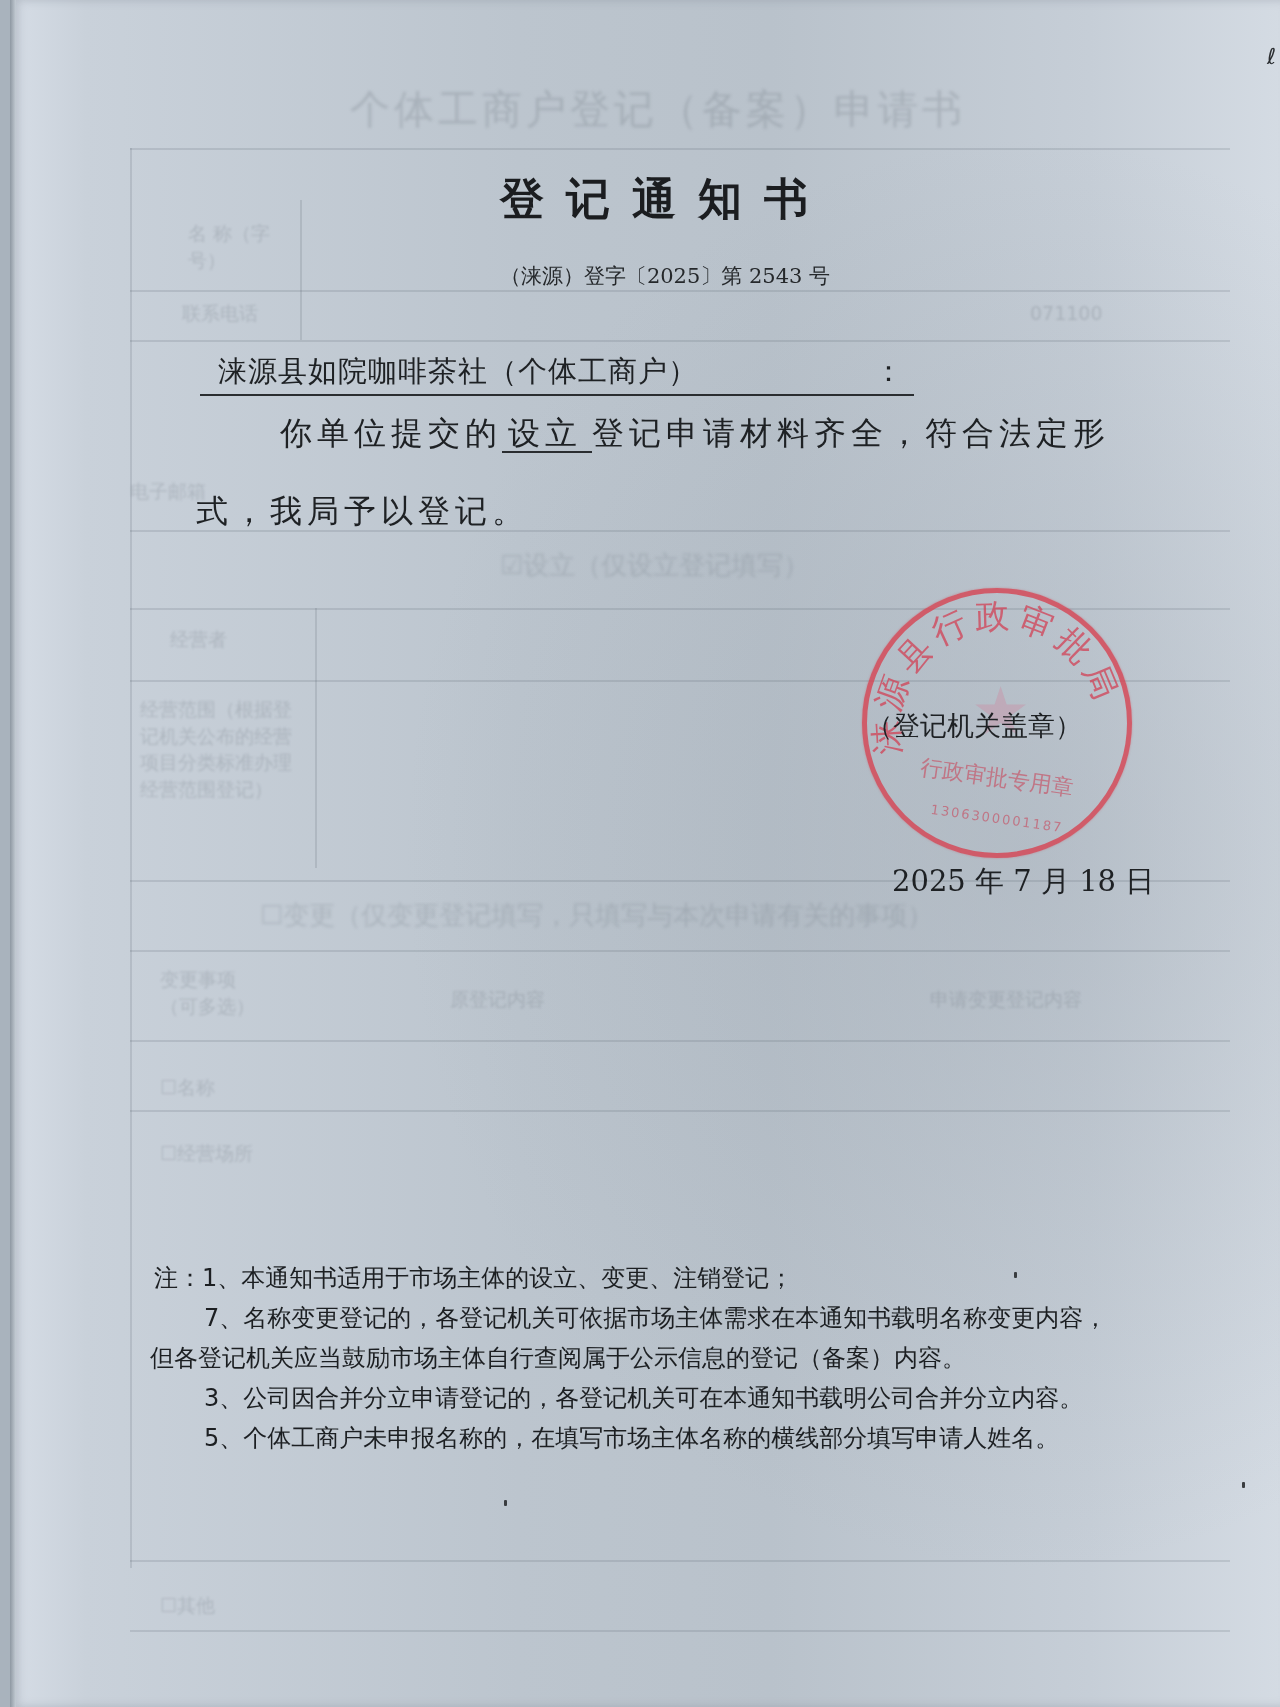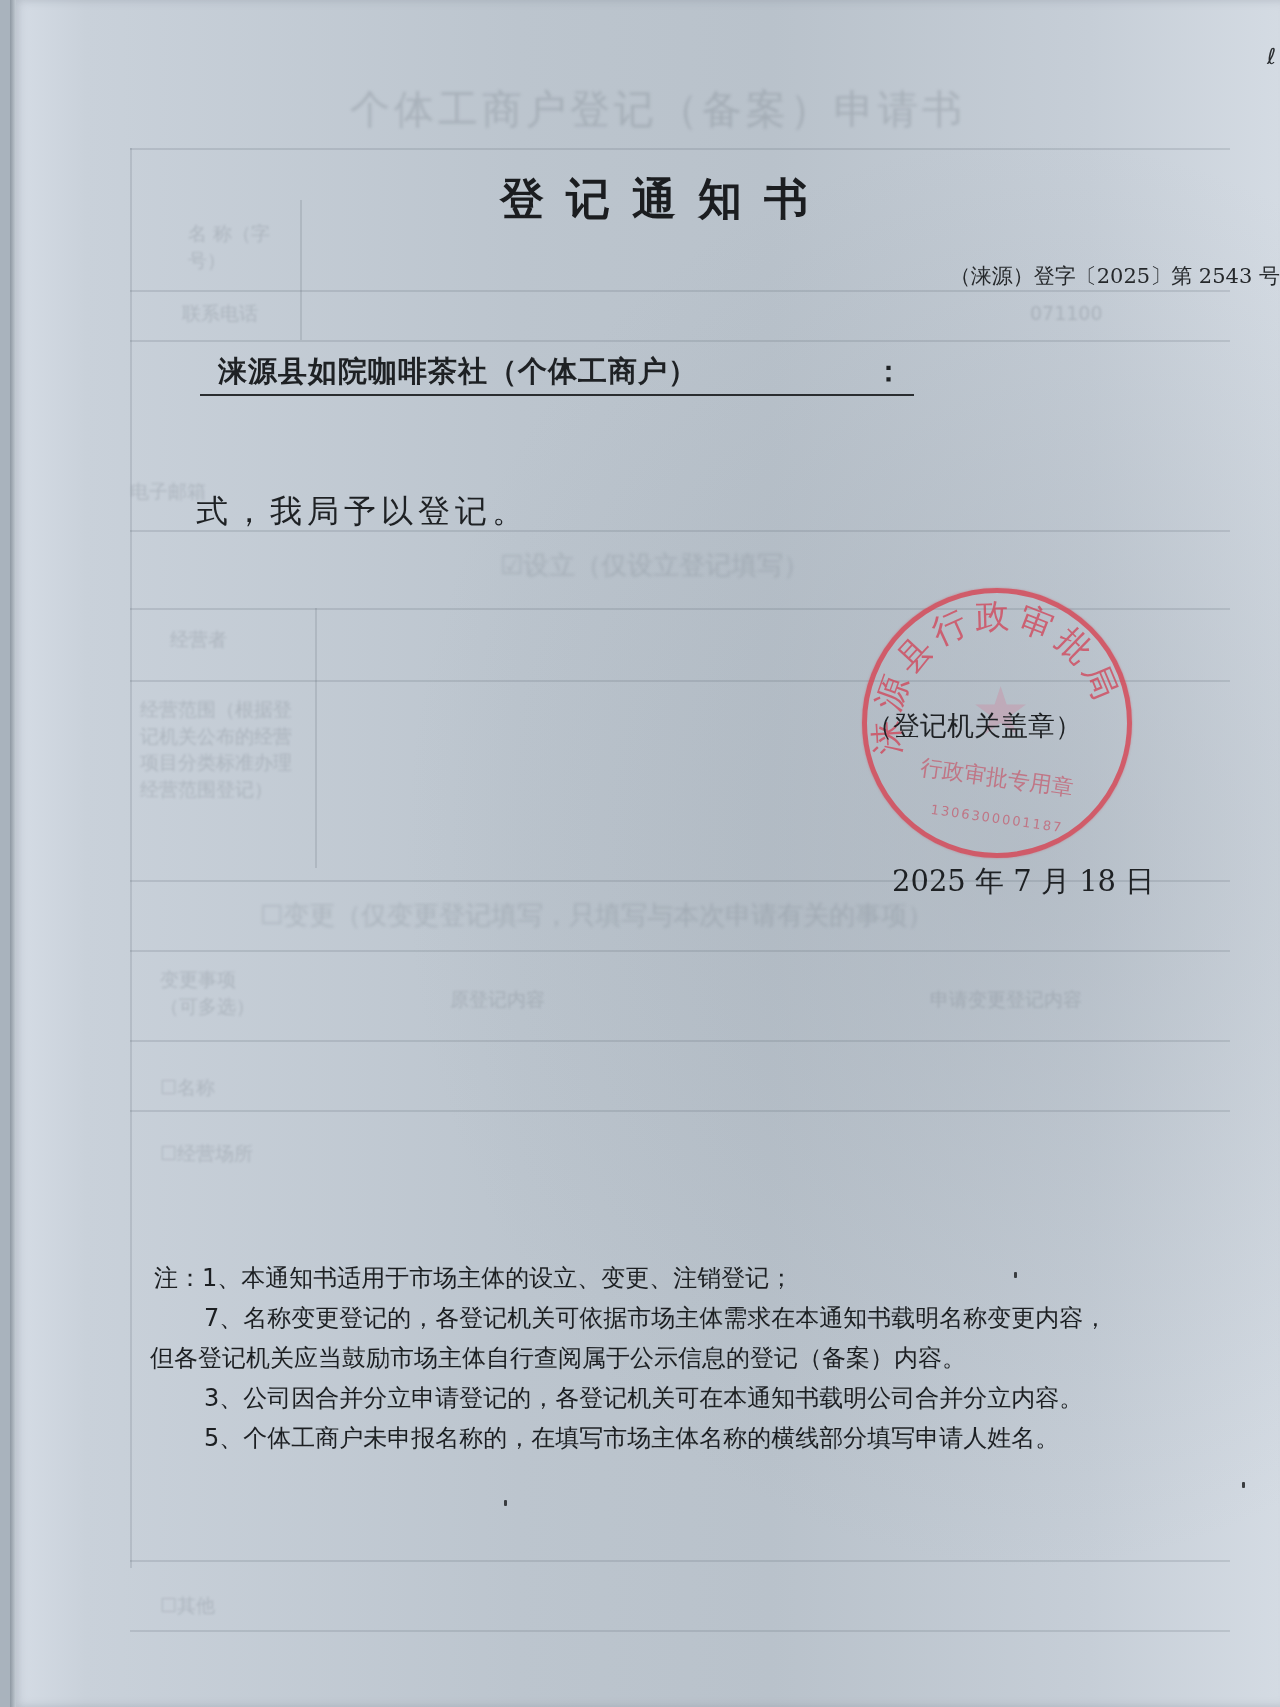--- a/index.html
+++ b/index.html
@@ -75,39 +75,38 @@
       font-weight: bold;
       font-size: 44px;
       letter-spacing: 22px;
       color: #1b1d20;
       padding-left: 28px;
     }
     .docno {
       position: absolute;
       left: 0; right: 0;
       top: 262px;
-      text-align: right;
+      text-align: center;
       font-size: 21px;
       color: #25282b;
       padding-left: 40px;
     }
     .addressee {
       position: absolute;
       left: 190px;
       top: 352px;
       width: 696px;
       font-family: "DejaVu Sans", sans-serif;
       font-size: 29px;
       color: #1e2124;
       border-bottom: 2px solid #2a2d30;
       padding-left: 18px;
       padding-bottom: 2px;
       letter-spacing: 1px;
       white-space: nowrap;
-      font-weight: bold;
     }
     .addressee .colon {
       position: absolute;
       right: 10px;
     }
     .body-line1 {
       position: absolute;
       left: 270px;
       top: 412px;
       font-family: "DejaVu Sans", sans-serif;
@@ -264,20 +263,23 @@
   <div class="ghost-cell" style="left:150px; top:1592px;">☐其他</div>
 
   <div class="title">登记通知书</div>
   <div class="docno">（涞源）登字〔2025〕第 2543 号</div>
 
   <div class="addressee">
     <span>涞源县如院咖啡茶社（个体工商户）</span>
     <span class="colon">：</span>
   </div>
 
+  <div class="body-line1">
+    <span>你单位提交的</span><span class="blank">设立</span><span>登记申请材料齐全，符合法定形</span>
+  </div>
   <div class="body-line2">式，我局予以登记。</div>
 
   <div class="stamp">
     <svg class="stamp-arc" viewBox="0 0 260 260">
       <defs>
         <path id="arcPath" d="M 40 175 A 100 100 0 1 1 225 170"></path>
       </defs>
       <text font-family="DejaVu Sans, sans-serif" font-size="34" fill="rgba(210,60,80,0.72)" letter-spacing="6">
         <textPath href="#arcPath" startOffset="4%">涞源县行政审批局</textPath>
       </text>

